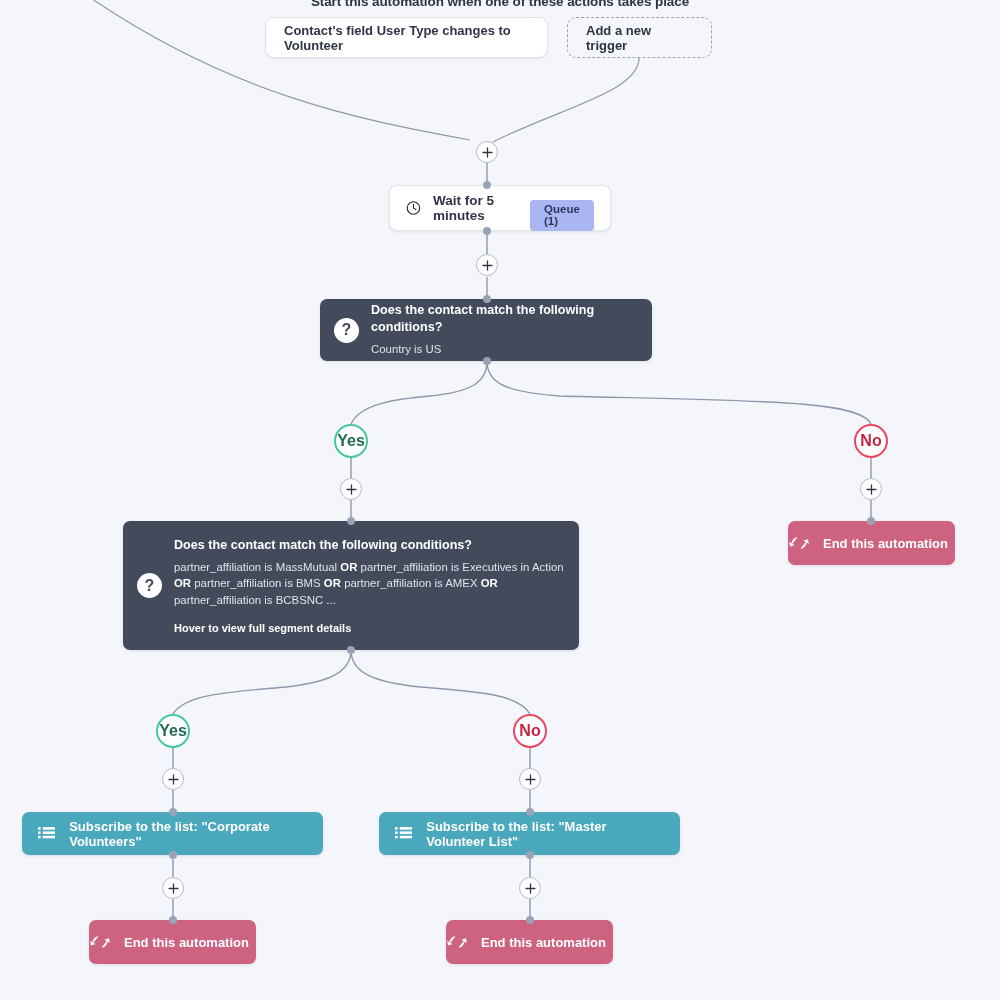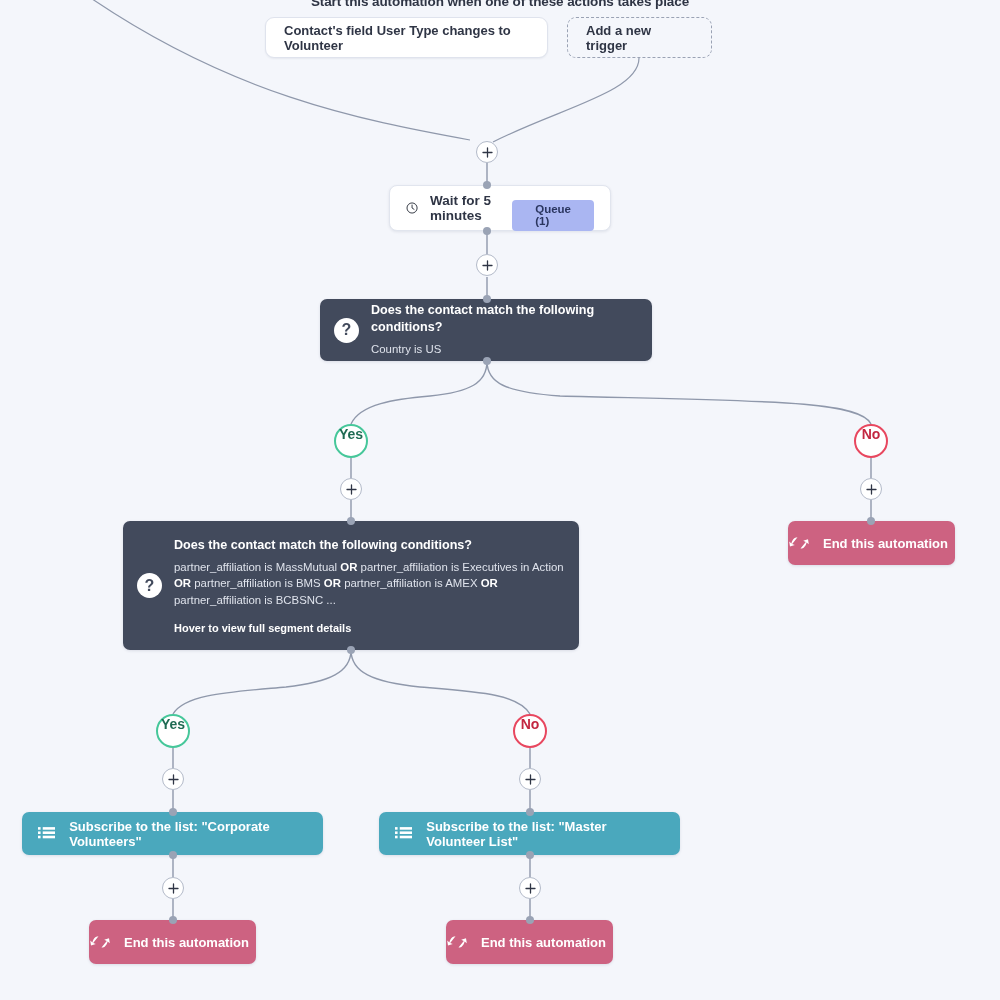--- a/index.html
+++ b/index.html
@@ -97,21 +97,21 @@
     font-size: 13.5px;
     font-weight: bold;
     color: #2f3545;
   }
   .queue-badge {
     font-size: 11.5px;
     font-weight: bold;
     color: #2b3660;
     background: #aab6f2;
     border-radius: 4px;
-    padding: 3px 23px 4px;
+    padding: 3px 14px 4px;
     margin-left: 6px;
     margin-top: 14px;
   }
 
   
   .cond-card {
     background: #424a5c;
     border-radius: 7px;
     z-index: 3;
     align-items: center;
@@ -155,23 +155,23 @@
 
   
   .branch-badge {
     position: absolute;
     width: 34px;
     height: 34px;
     border-radius: 50%;
     background: #ffffff;
     box-sizing: border-box;
     display: flex;
-    align-items: flex-start;
+    align-items: center;
     justify-content: center;
-    font-size: 14px;
+    font-size: 16px;
     font-weight: bold;
     z-index: 4;
   }
   .branch-badge.yes { border: 2px solid #46c79a; color: #1f6b53; }
   .branch-badge.no  { border: 2px solid #e8475f; color: #c32741; }
 
   
   .end-card {
     background: #cd6281;
     border-radius: 7px;

